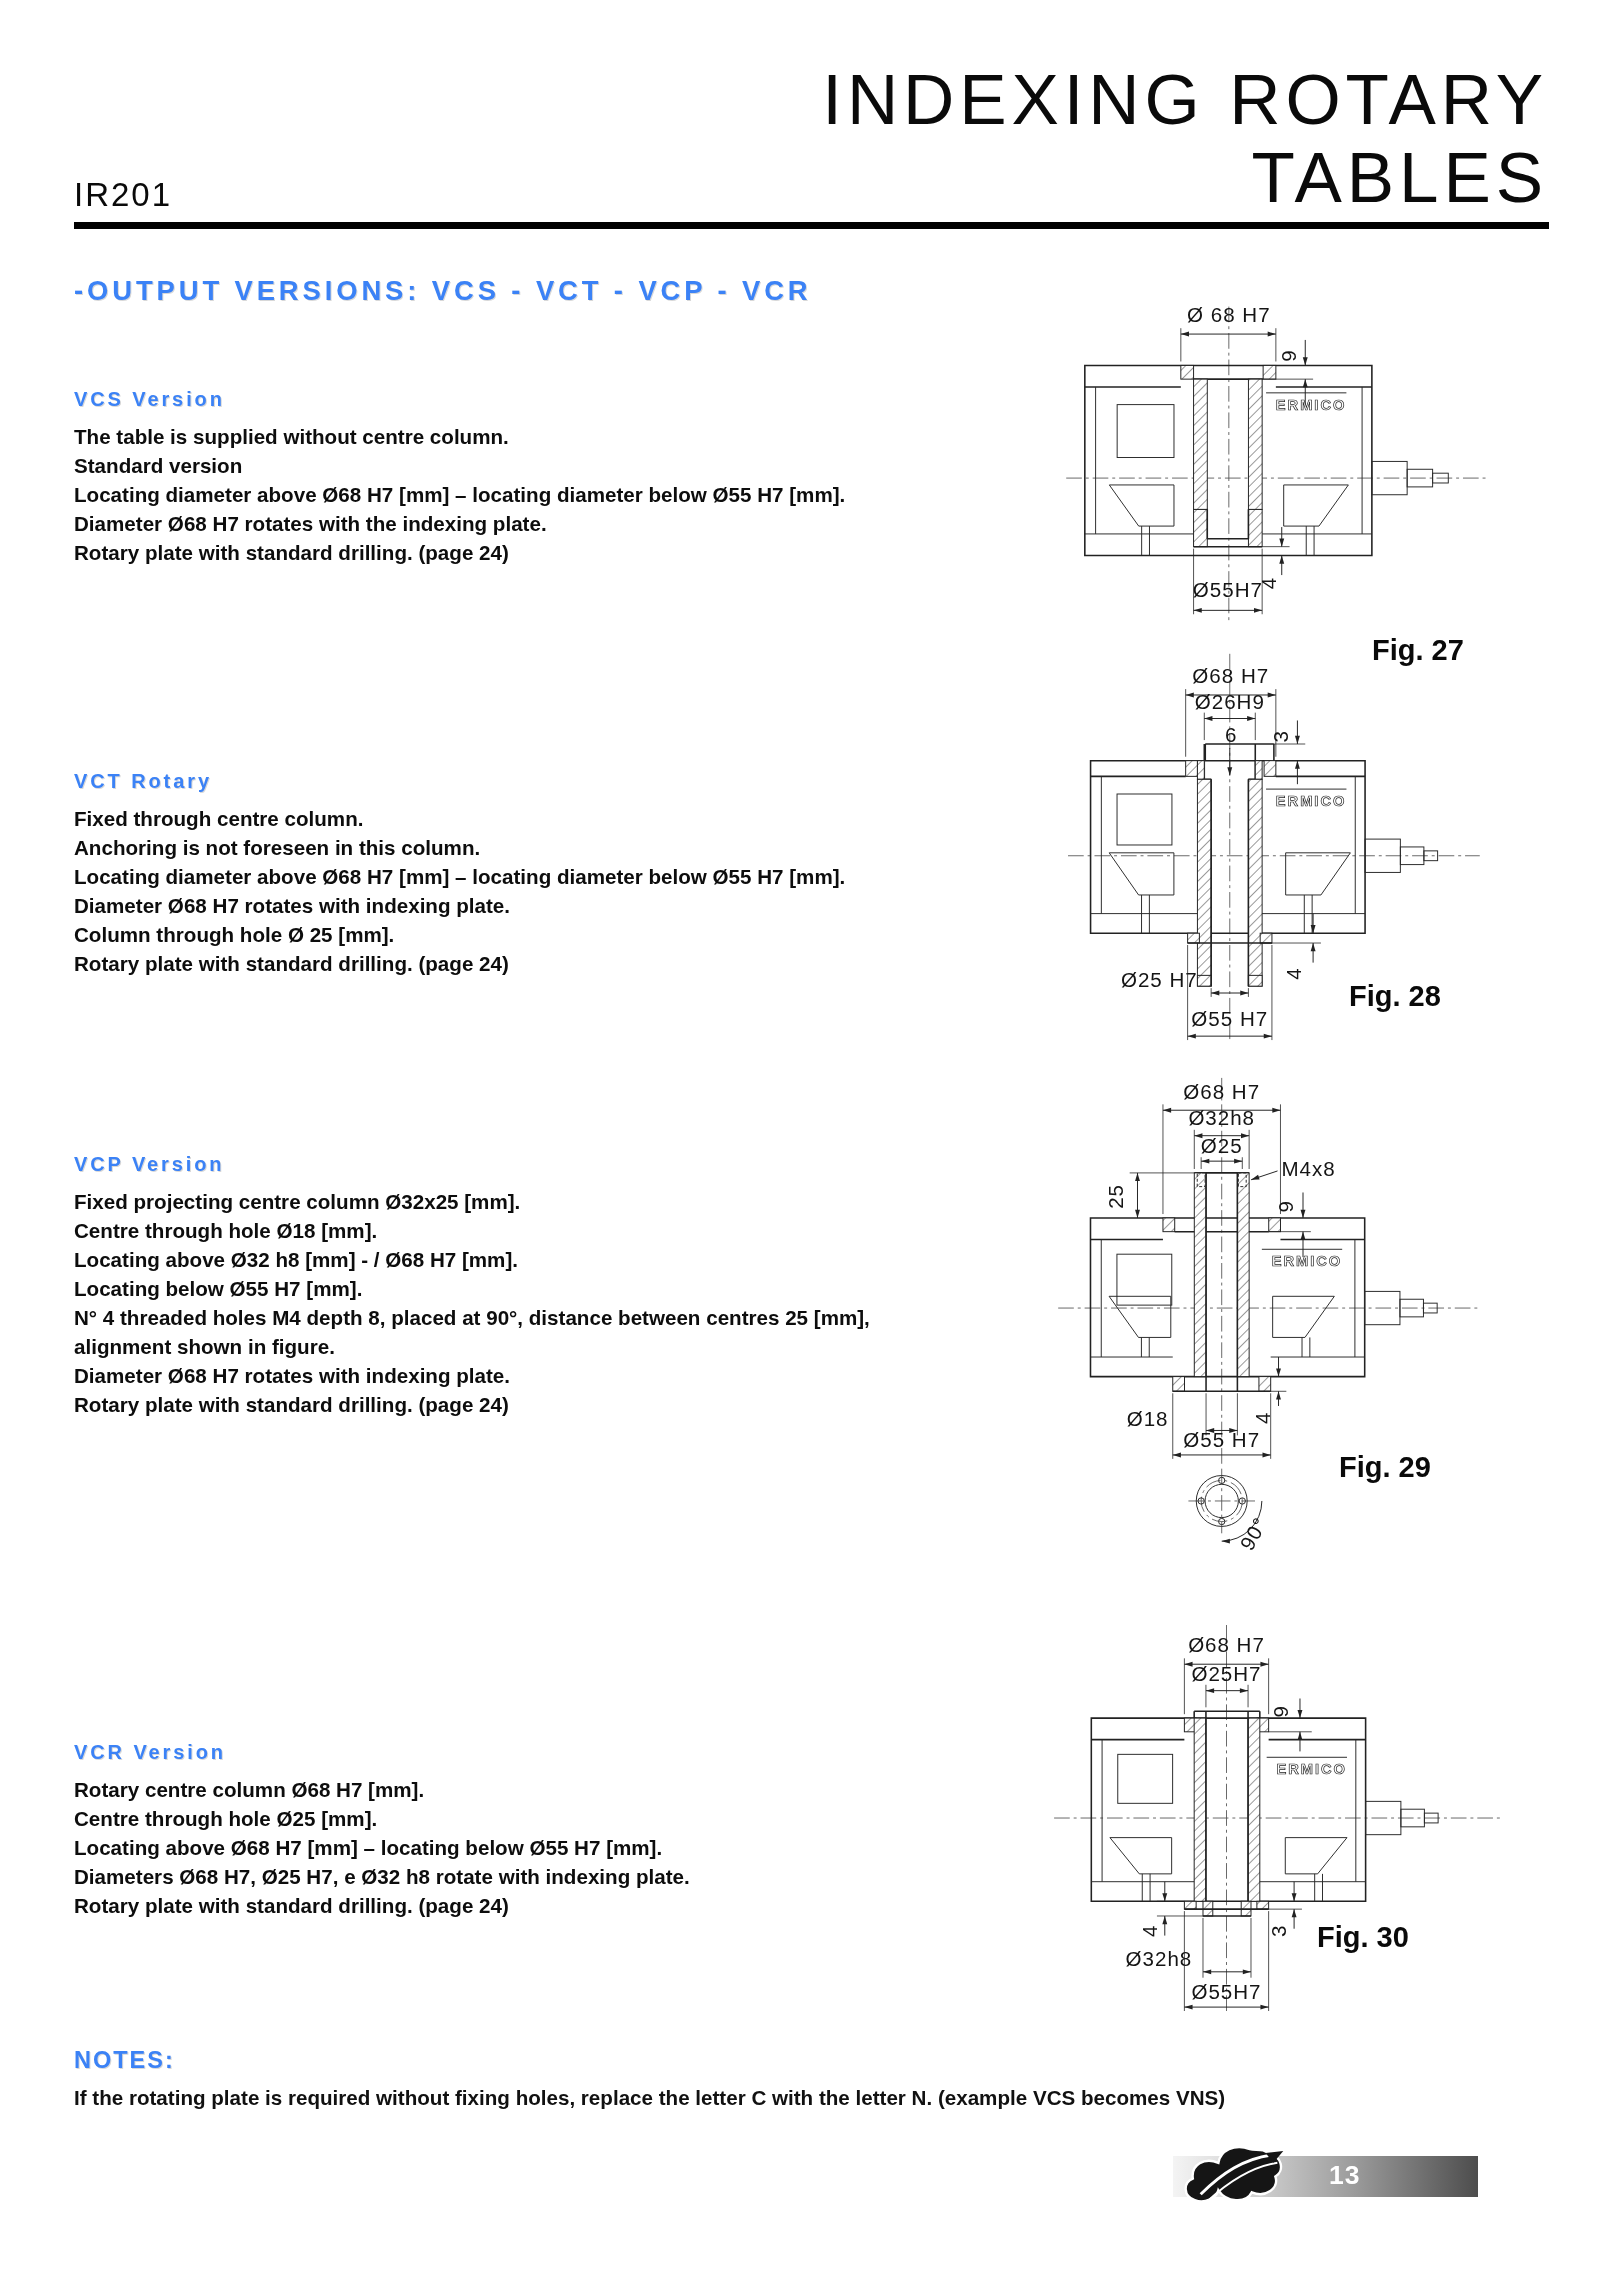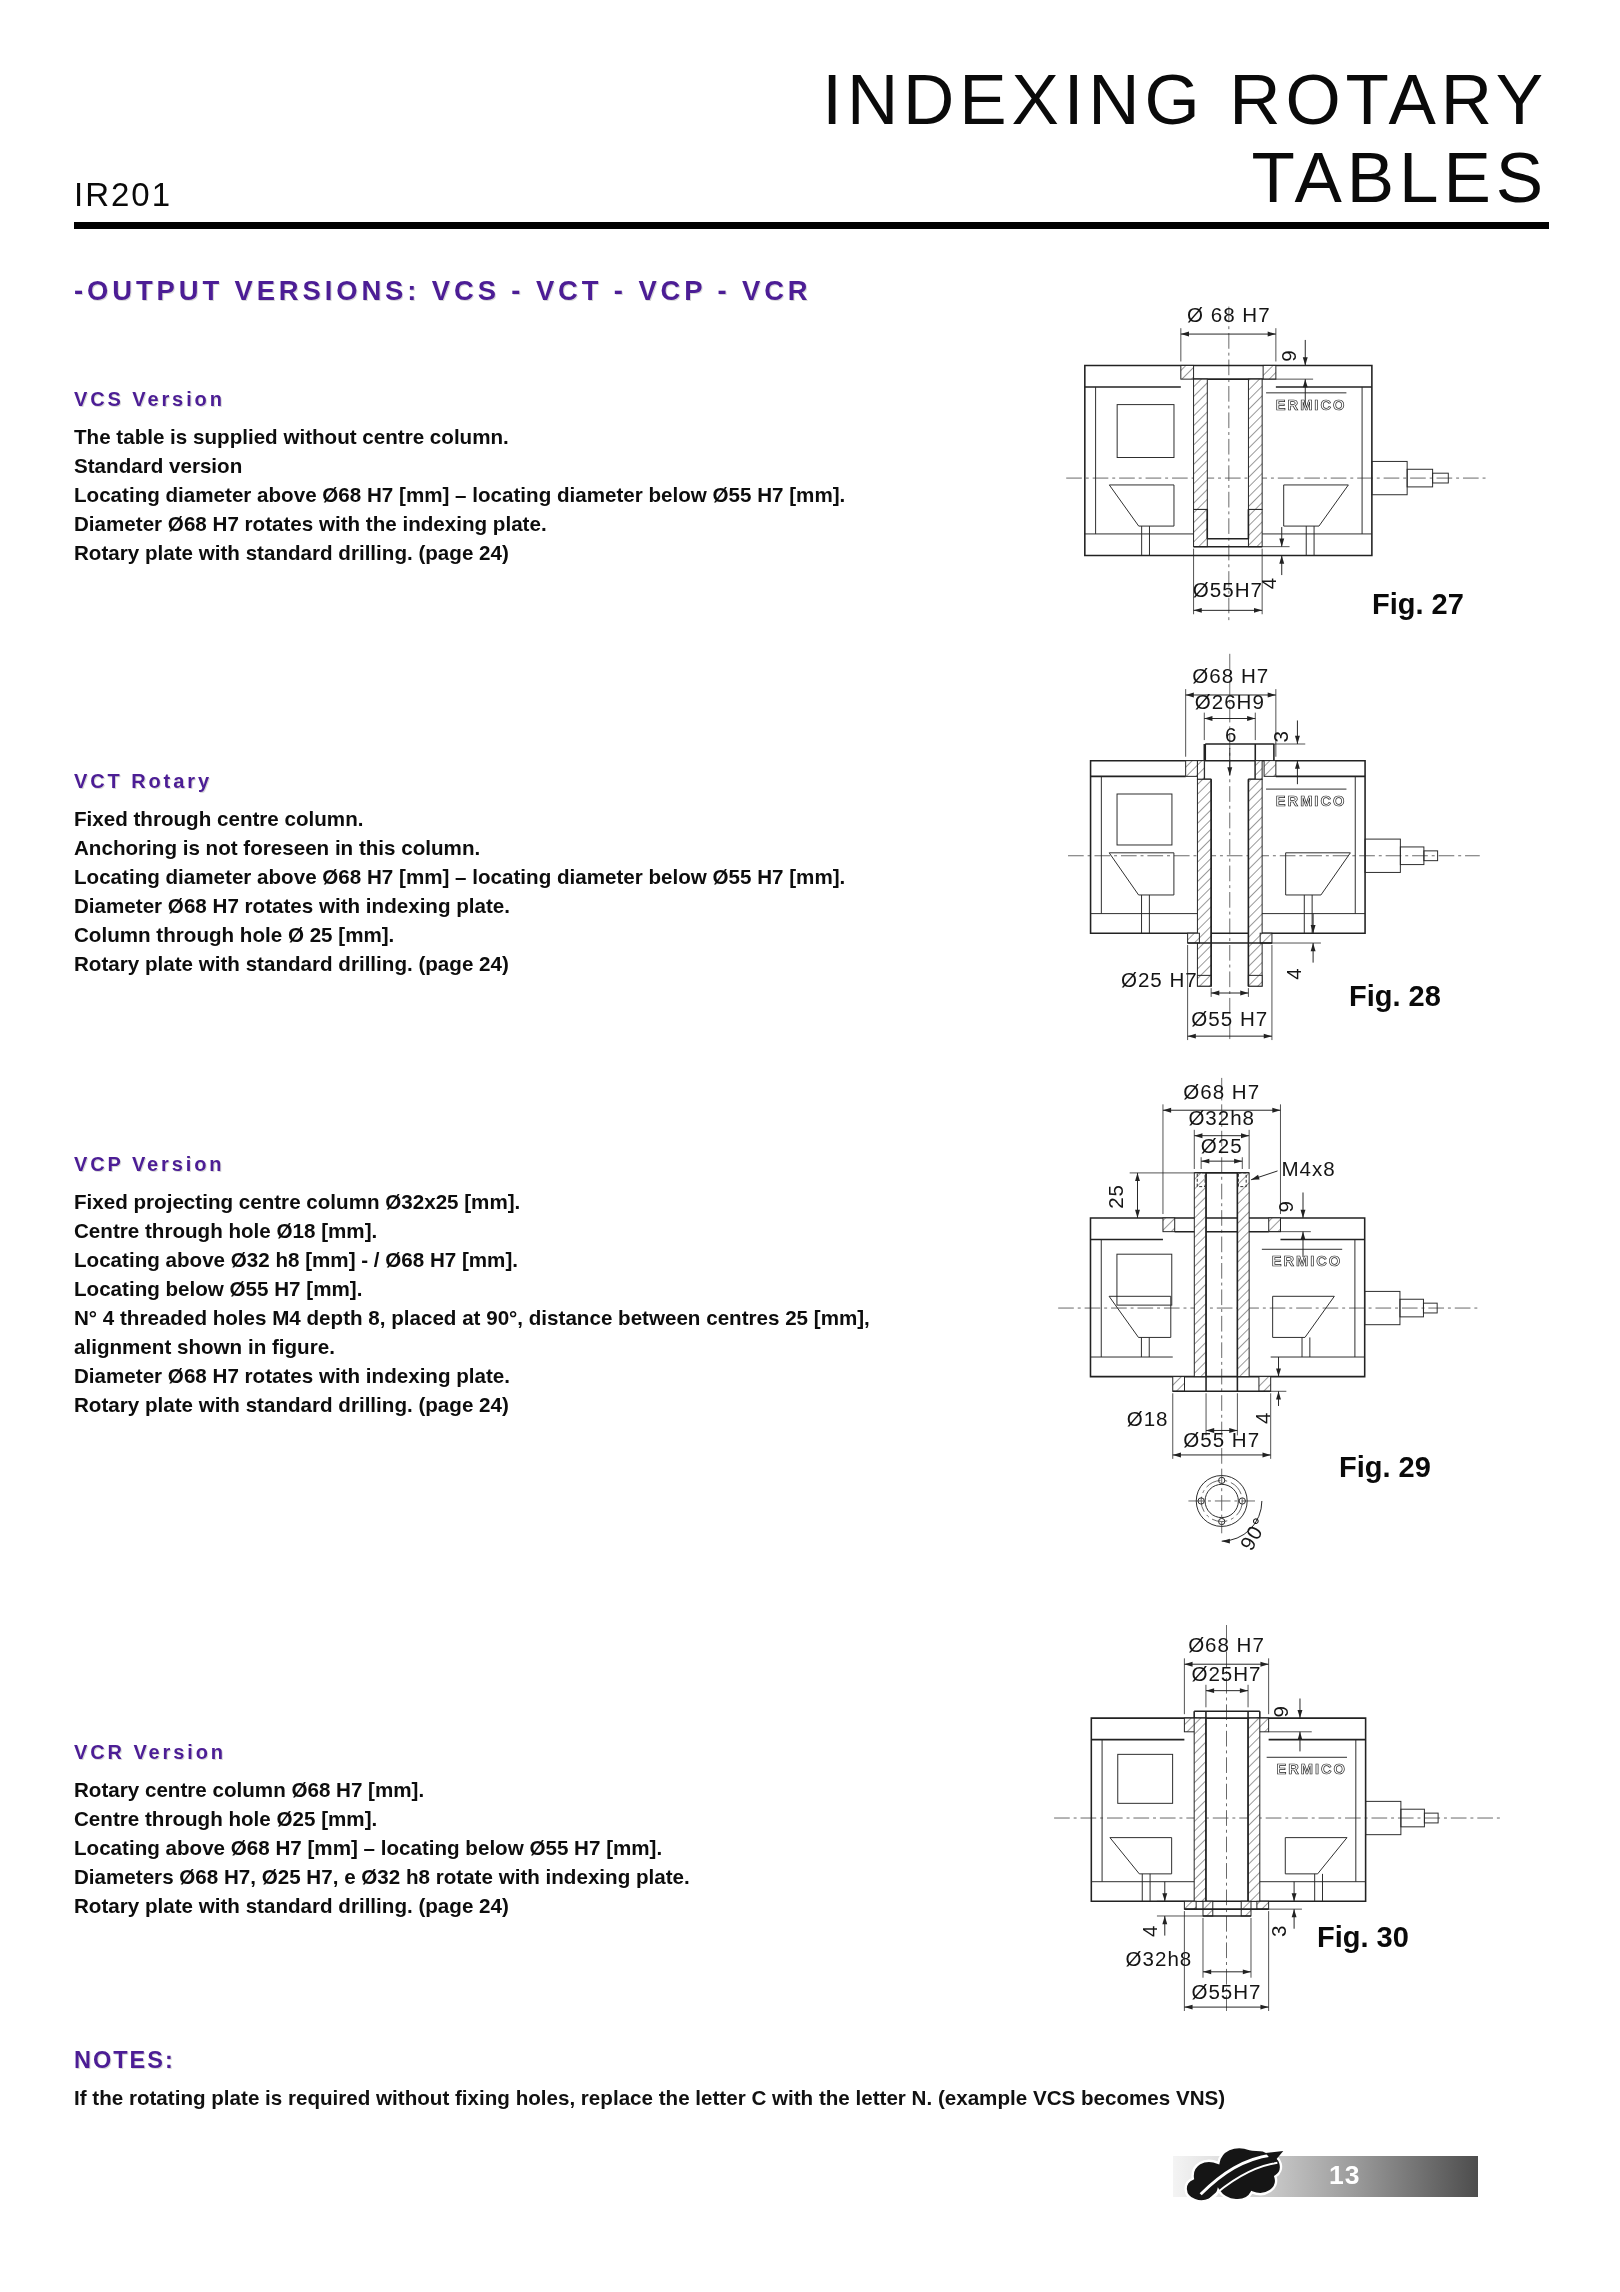--- a/index.html
+++ b/index.html
@@ -5,21 +5,21 @@
   html,body{margin:0;padding:0;background:#888;}
   #page{position:relative;width:1620px;height:2293px;background:#fff;margin:0 auto;
         font-family:"Liberation Sans",sans-serif;color:#111;overflow:hidden;}
   .abs{position:absolute;}
   
   .title{right:72px;top:61px;text-align:right;font-size:71px;line-height:78px;
          font-weight:400;letter-spacing:4.9px;color:#0a0a0a;}
   .model{left:74px;top:176px;font-size:33px;letter-spacing:2px;color:#0a0a0a;}
   .rule{left:74px;top:222px;width:1475px;height:6.9px;background:#000;}
   
-  .ghead{color:#4c1d95;font-weight:bold;text-shadow:1px 1px 0 #d8d8d8;}
+  .ghead{color:#3b82f6;font-weight:bold;text-shadow:1px 1px 0 #d8d8d8;}
   .sechead{left:74px;top:275px;font-size:27.4px;letter-spacing:3.9px;}
   .vhead{font-size:20px;letter-spacing:2.9px;}
   
   .vlines{line-height:29px;font-size:20.6px;font-weight:bold;color:#0d0d0d;width:961px;}
   .figlabel{font-size:29px;font-weight:bold;color:#0a0a0a;}
   .noteshead{left:74px;top:2047px;font-size:23.5px;letter-spacing:2px;}
   .notestext{left:74px;top:2086px;font-size:20.6px;font-weight:bold;width:1421px;}
   
   .pagebar{left:1173px;top:2156px;width:305px;height:41px;
            background:linear-gradient(to right,#f4f4f4 0%,#cccccc 30%,#9a9a9a 60%,#4d4d4d 100%);}
@@ -153,21 +153,21 @@
     <text class="dtxt" transform="rotate(-90 283 68)" x="283" y="68" text-anchor="middle">9</text>
     <line class="ext" x1="178" y1="265" x2="178" y2="332"></line>
     <line class="ext" x1="248" y1="265" x2="248" y2="332"></line>
     <line class="dim" x1="178" y1="328" x2="248" y2="328" marker-start="url(#arr)" marker-end="url(#arr)"></line>
     <text class="dtxt" x="213" y="314" text-anchor="middle">Ø55H7</text>
     <line class="ext" x1="248" y1="263" x2="276" y2="263"></line>
     <line class="dim" x1="268" y1="243" x2="268" y2="263" marker-end="url(#arr)"></line>
     <line class="dim" x1="268" y1="292" x2="268" y2="272" marker-end="url(#arr)"></line>
     <text class="dtxt" transform="rotate(-90 262 300)" x="262" y="300" text-anchor="middle">4</text>
   </svg>
-  <div class="abs figlabel" style="left:1372px;top:588px;">Fig. 27</div>
+  <div class="abs figlabel" style="left:1372px;top:634px;">Fig. 27</div>
 
   <svg class="abs" style="left:1019px;top:642px;" width="549" height="404" viewBox="0 0 560 412">
     <line class="cl" x1="215" y1="12" x2="215" y2="405"></line>
     <line class="cl" x1="50" y1="218" x2="470" y2="218"></line>
     <path class="o" d="M73,121 H353 V297 H73 Z"></path>
     <line class="o" x1="73" y1="137" x2="170" y2="137"></line>
     <line class="o" x1="262" y1="137" x2="353" y2="137"></line>
     <line class="t" x1="73" y1="277" x2="182" y2="277"></line>
     <line class="t" x1="245" y1="277" x2="353" y2="277"></line>
     <line class="t" x1="84" y1="137" x2="84" y2="277"></line>

